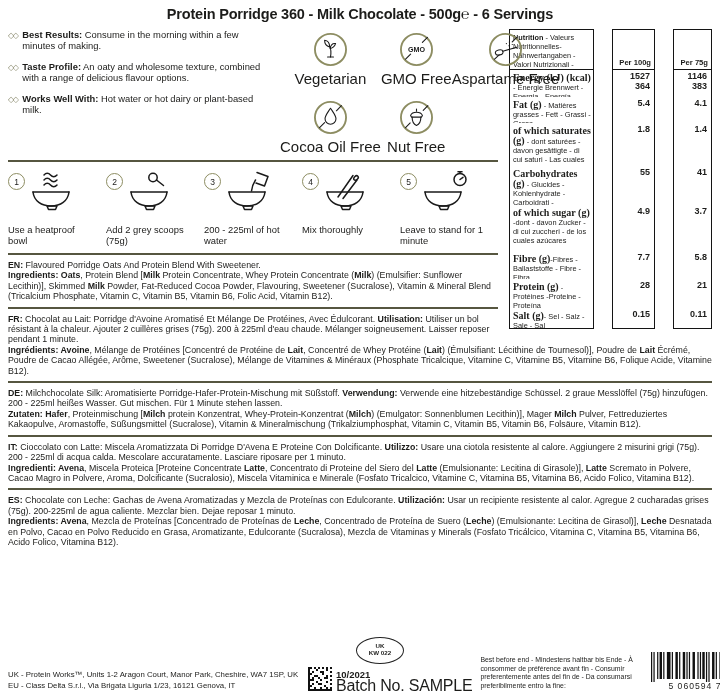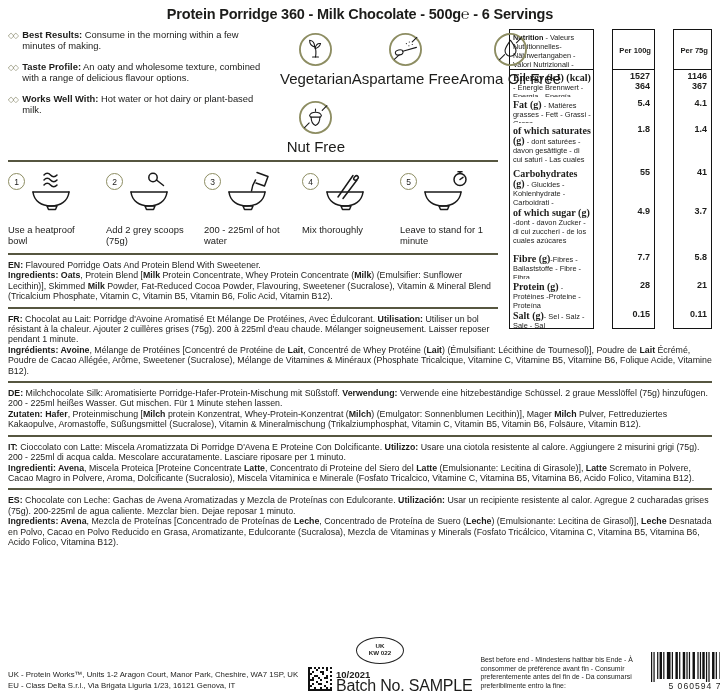--- a/index.html
+++ b/index.html
@@ -9,21 +9,21 @@
 
   
   .nutrition{float:right;width:203px;margin:0 0 12px 8px;}
   .nutri-cols{display:flex;gap:18px;justify-content:space-between;}
   .ncol{border:1.5px solid #141414;box-sizing:border-box;background:#fff;}
   .ncol.labels{flex:1;min-width:0;}
   .ncol.v100{width:43px;}
   .ncol.v75{width:39px;}
   .nhead{height:40px;border-bottom:1.5px solid #141414;box-sizing:border-box;overflow:hidden;}
   .labels .nhead{padding:3px 3px 0 3px;font-size:7.3px;line-height:9px;}
-  .vcol-head{display:flex;align-items:flex-end;justify-content:flex-end;padding:0 3px 14px 0;font-weight:bold;font-size:7.6px;}
+  .vcol-head{display:flex;align-items:flex-end;justify-content:flex-end;padding:0 3px 2px 0;font-weight:bold;font-size:7.6px;}
   .ncell{box-sizing:border-box;overflow:hidden;}
   .labels .ncell{padding:3px 2px 0 3px;font-size:7.4px;line-height:9px;}
   .labels .ncell b{font-size:10px;font-family:Liberation Serif, serif;}
   .vcell{text-align:right;padding:2px 4px 0 0;font-weight:bold;font-size:9px;line-height:9.6px;}
   .h0{height:27px;} .h1{height:26px;} .h2{height:43px;} .h3{height:39px;}
   .h4{height:46px;} .h5{height:28px;} .h6{height:29px;} .h7{height:20px;}
 
   
   .info-row{display:flex;margin-right:214px;margin-top:2px;}
   .bullets{flex:1;padding-right:8px;font-size:9.4px;line-height:11px;}
@@ -110,21 +110,21 @@
             <div>28</div>
           </div>
         <div class="ncell vcell h7">
             <div>0.15</div>
           </div>
       </div>
       <div class="ncol v75">
         <div class="nhead vcol-head">Per 75g</div>
         <div class="ncell vcell h0">
             <div>1146</div>
-            <div>367</div>
+            <div>383</div>
           </div>
         <div class="ncell vcell h1">
             <div>4.1</div>
           </div>
         <div class="ncell vcell h2">
             <div>1.4</div>
           </div>
         <div class="ncell vcell h3">
             <div>41</div>
           </div>
@@ -168,40 +168,51 @@
             <path d="M21 19 c-4 -1 -6 -4 -6 -8 c4 0.5 6 3.5 6 8 z"></path>
             <path d="M21.5 21 c3.5 -1 5.5 -3 6.5 -6 c-3.5 -0.5 -5.8 1.8 -6.5 6 z"></path>
             <path d="M18.5 31 h7"></path>
           </g>
         </svg>
         <div class="badge-label">Vegetarian</div>
       </div>
       <div class="badge">
         <svg viewBox="0 0 44 44">
           <circle class="ring" cx="22" cy="22" r="18.5"></circle>
+          <text x="22" y="25" text-anchor="middle" font-size="8.5" font-weight="bold" fill="#1a1a1a">GMO</text>
+          <g class="stroke-ic" style="stroke-width:1.3">
+              <path d="M9 33.5 L15 27.5"></path>
+              <path d="M29 13.5 L35 7.5"></path>
+            </g>
+        </svg>
+        <div class="badge-label">GMO Free</div>
+      </div>
+      <div class="badge">
+        <svg viewBox="0 0 44 44">
+          <circle class="ring" cx="22" cy="22" r="18.5"></circle>
           <g class="stroke-ic" style="stroke-width:1.3">
             <ellipse cx="14.5" cy="25.5" rx="4.6" ry="3" transform="rotate(-14 14.5 25.5)"></ellipse>
             <path d="M18.8 24 L35 19.5"></path>
             <path d="M23 15 l0.1 0 M26.5 13 l0.1 0 M30 16 l0.1 0 M26 17.5 l0.1 0"></path>
             <path d="M9 33.5 L14.5 28.5"></path>
               <path d="M30 13 L35.5 7.5"></path>
           </g>
         </svg>
         <div class="badge-label">Aspartame Free</div>
       </div>
       <div class="badge">
         <svg viewBox="0 0 44 44">
           <circle class="ring" cx="22" cy="22" r="18.5"></circle>
           <g class="stroke-ic" style="stroke-width:1.3">
             <path d="M22 11 c3.5 5.5 6.5 8.5 6.5 12.5 a6.5 6.5 0 0 1 -13 0 c0 -4 3 -7 6.5 -12.5 z"></path>
             <path d="M9 34 L15 28"></path>
               <path d="M29 14 L35 8"></path>
           </g>
         </svg>
-        <div class="badge-label">Aroma Oil Free</div>
+        <div class="badge-label">Cocoa Oil Free</div>
       </div>
       <div class="badge">
         <svg viewBox="0 0 44 44">
           <circle class="ring" cx="22" cy="22" r="18.5"></circle>
           <g class="stroke-ic" style="stroke-width:1.3">
             <path d="M22 14.5 v-2.5"></path>
             <path d="M15 19.5 c2 -5 12 -5 14 0 l-1 2 h-12 z"></path>
             <path d="M16.8 21.5 c0 5.5 2.4 9 5.2 10 c2.8 -1 5.2 -4.5 5.2 -10"></path>
             <path d="M9 34 L14.5 28.5"></path>
               <path d="M30 13.5 L35.5 8"></path>

